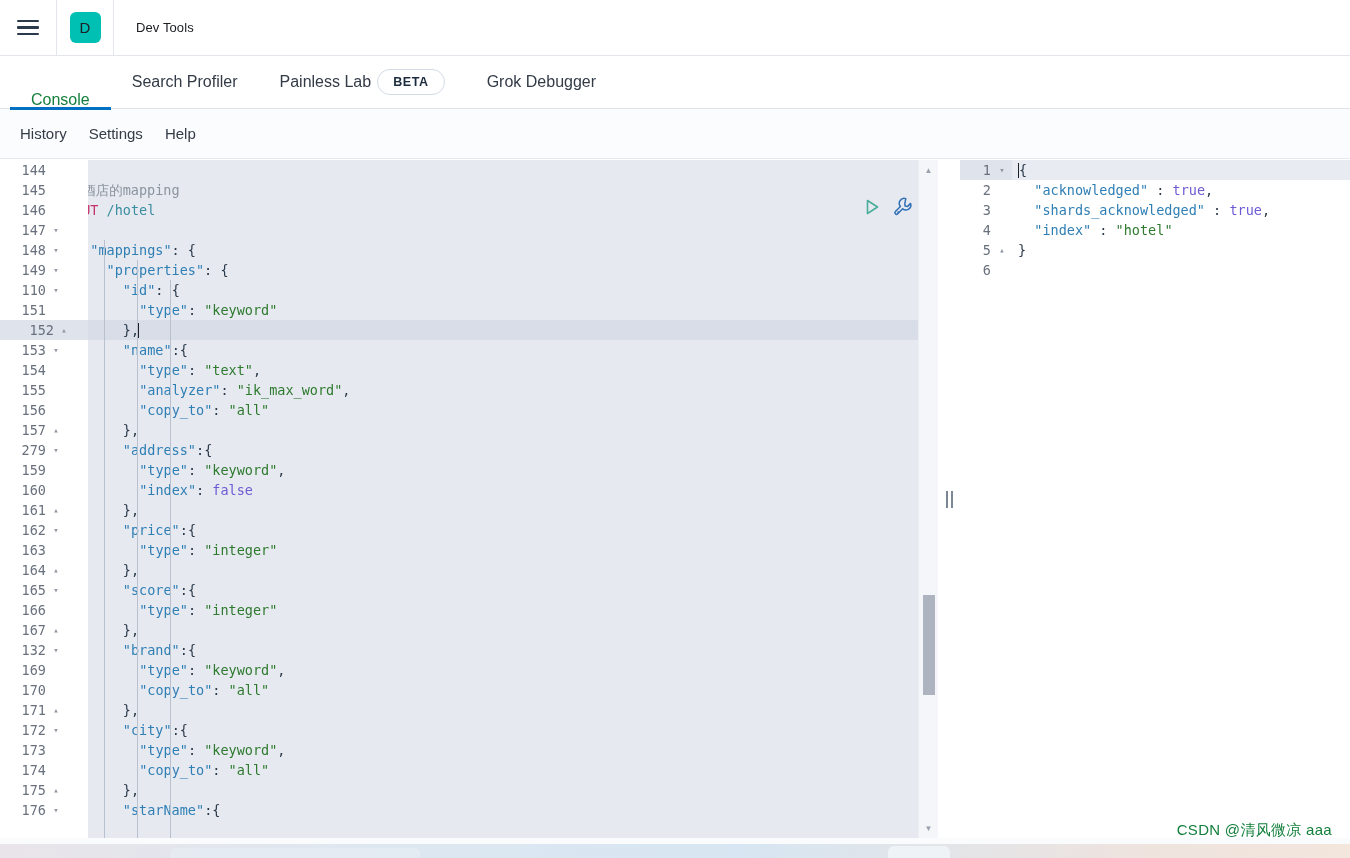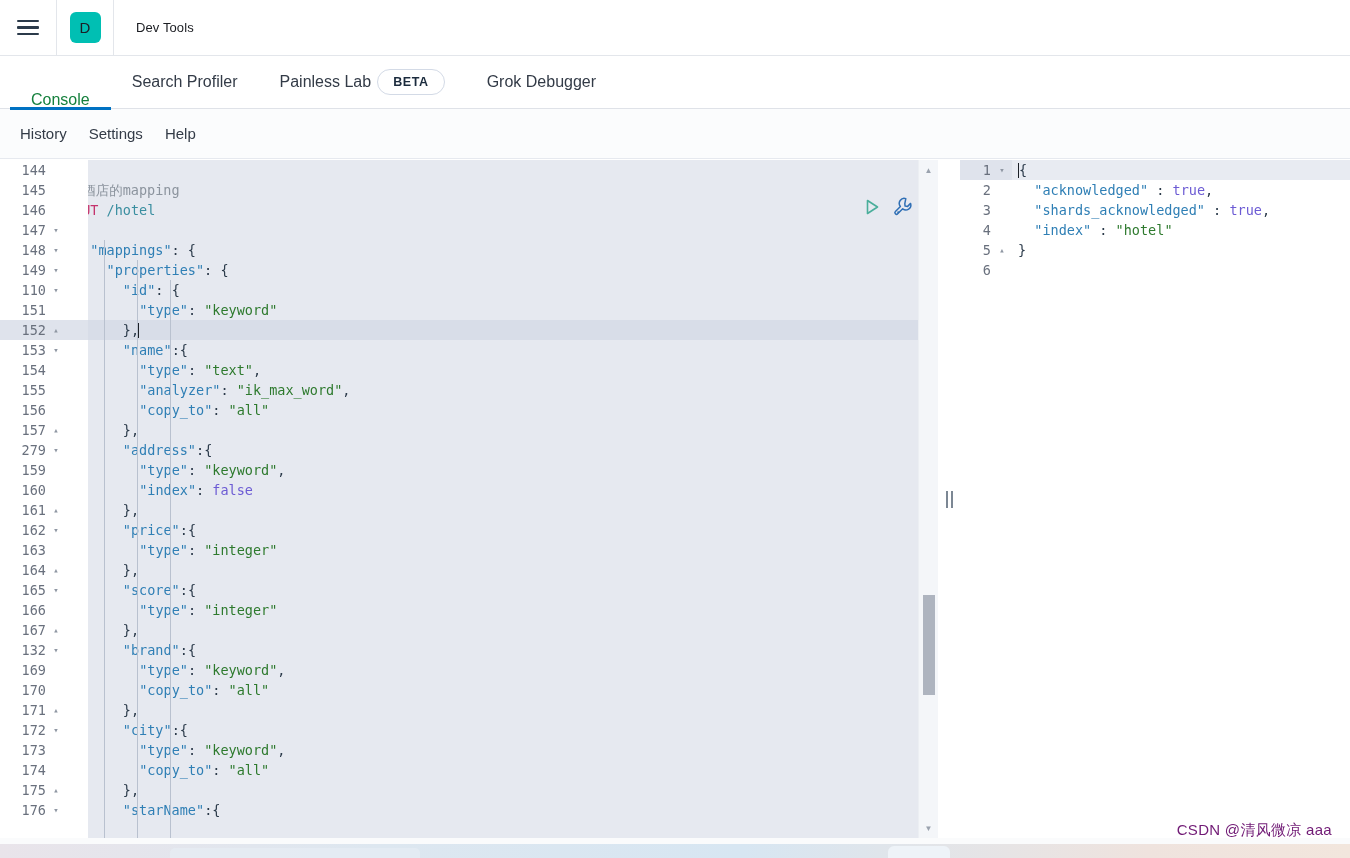--- a/index.html
+++ b/index.html
@@ -81,21 +81,21 @@
   .ln-row {
     height: 20px; line-height: 20px; display: flex;
     font-family: "DejaVu Sans Mono", "Liberation Mono", monospace;
     font-size: 13.5px;
   }
   .ln-num {
     width: 48px; text-align: right; color: #69707d; padding-right: 2px;
     font-family: "DejaVu Sans Mono", "Liberation Mono", monospace; font-size: 13.5px;
   }
   .ln-fold { width: 16px; text-align: center; color: #8f97a3; font-size: 9px; }
-  .gutter .ln-row.active { background: #dfe3ec; }
+  .gutter .ln-row.active { background: #dfe3ec; padding-left: 8px; }
 
   .code-row {
     height: 20px; line-height: 20px; white-space: pre;
     font-family: "DejaVu Sans Mono", "Liberation Mono", monospace;
     font-size: 13.5px; color: #2b3a4a; padding-left: 8px; position: relative;
   }
   .code-row.active { background: #d8dde8; }
 
   
   .tk-comment { color: #8c949e; }
@@ -170,21 +170,21 @@
   }
   .out-row.active { background: #e8ebf2; }
   .out-caret {
     display: inline-block; width: 1px; height: 15px; background: #1b1f26;
     vertical-align: -3px;
   }
 
   
   .watermark {
     position: absolute; right: 18px; bottom: 18px; z-index: 20;
-    font-size: 15px; color: #701a75; letter-spacing: .3px;
+    font-size: 15px; color: #15803d; letter-spacing: .3px;
     font-family: "Liberation Sans", sans-serif; pointer-events: none;
   }
   .os-strip {
     position: absolute; left: 0; right: 0; bottom: 0; height: 20px;
     background: linear-gradient(90deg,#e9e4ea 0%,#dde7f0 28%,#d7e6f2 55%,#efe3de 85%,#f2e6dd 100%);
     z-index: 15;
   }
   .os-strip::before {
     content: ""; position: absolute; left: 0; right: 0; top: 0; height: 6px;
     background: #fafbfc;

